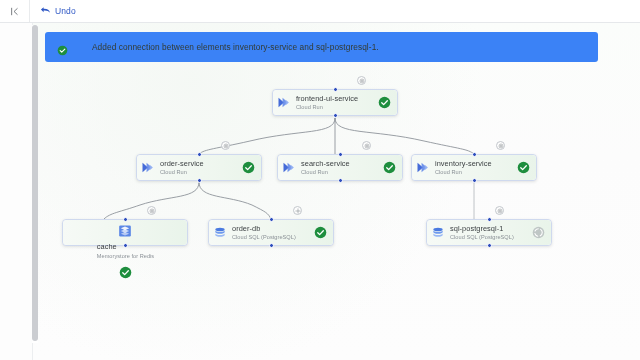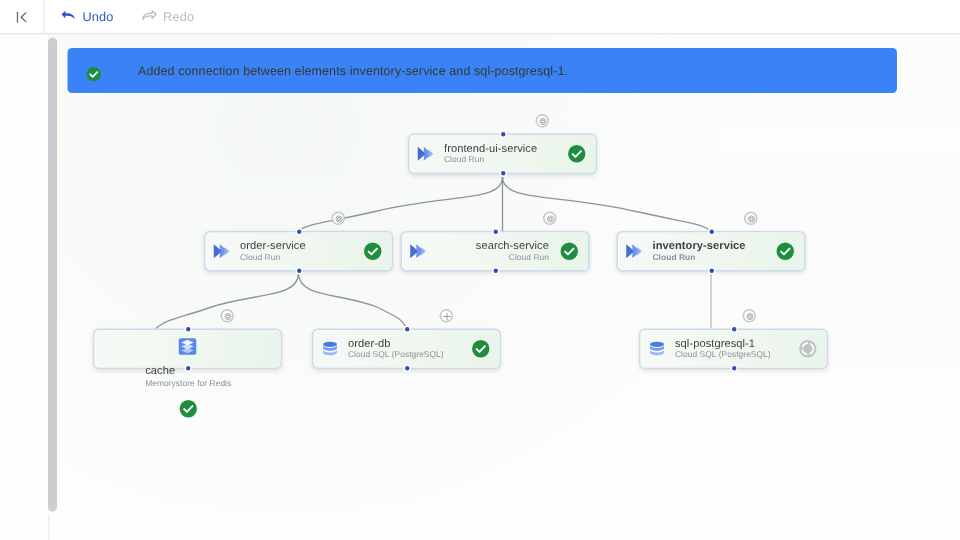--- a/index.html
+++ b/index.html
@@ -156,28 +156,20 @@
 
     <div class="tb-item enabled">
       <span class="tb-ico">
         <svg width="11" height="9" viewBox="0 0 14 11" aria-hidden="true">
           <path d="M1.2 4.3 4.6 1.3v2.0c4.6-.2 7.6 1.4 8.0 5.2-1.6-2.3-4.1-3.1-8.0-2.9v2.2z" fill="#2f58c5"></path>
         </svg>
       </span>
       <span>Undo</span>
     </div>
 
-    <div class="tb-item disabled">
-      <span class="tb-ico">
-        <svg width="11" height="9" viewBox="0 0 14 11" aria-hidden="true">
-          <path d="M12.8 4.3 9.4 1.3v2.0C4.8 3.1 1.8 4.7 1.4 8.5c1.6-2.3 4.1-3.1 8.0-2.9v2.2z" fill="none" stroke="#b7bcc4" stroke-width="1.05" stroke-linejoin="round"></path>
-        </svg>
-      </span>
-      <span>Redo</span>
-    </div>
   </div>
 
   <div class="canvas">
 
     <div class="left-rail"></div>
 
     <div class="vscroll">
       <div class="thumb"></div>
     </div>
 
@@ -258,21 +250,21 @@
           </div>
           <span class="port top"></span>
           <span class="port bottom"></span>
         </div>
         <div class="mini-btn" style="left: 221px; top: 118px;">
           <svg width="6" height="6" viewBox="0 0 10 10" aria-hidden="true">
     <circle cx="5" cy="5" r="1.7" fill="none" stroke="#8c9196" stroke-width="1"></circle>
     <circle cx="5" cy="5" r="3.4" fill="none" stroke="#8c9196" stroke-width=".8"></circle>
   </svg>
         </div>
-        <div class="node wide selected" style="left: 267px; top: 131px; text-align: right;">
+        <div class="node wide selected" style="left: 277px; top: 131px;">
           <div class="tint"></div>
           <div class="node-ico">
             <svg width="15" height="13" viewBox="0 0 20 17" aria-hidden="true">
       <path d="M2 2.2 9.2 8.5 2 14.8z" fill="#3b63d6" opacity=".95"></path>
       <path d="M7.4 2.2 14.6 8.5 7.4 14.8z" fill="#5b82e8" opacity=".85"></path>
       <path d="M11.6 4.8 15.9 8.5 11.6 12.2z" fill="#93b0f2" opacity=".9"></path>
     </svg>
           </div>
           <div class="node-txt">
             <div class="node-title">search-service</div>
@@ -286,21 +278,21 @@
           </div>
           <span class="port top"></span>
           <span class="port bottom"></span>
         </div>
         <div class="mini-btn" style="left: 362px; top: 118px;">
           <svg width="6" height="6" viewBox="0 0 10 10" aria-hidden="true">
     <circle cx="5" cy="5" r="1.7" fill="none" stroke="#8c9196" stroke-width="1"></circle>
     <circle cx="5" cy="5" r="3.4" fill="none" stroke="#8c9196" stroke-width=".8"></circle>
   </svg>
         </div>
-        <div class="node wide selected" style="left: 411px; top: 131px; font-weight: bold;">
+        <div class="node wide selected" style="left: 411px; top: 131px;">
           <div class="tint"></div>
           <div class="node-ico">
             <svg width="15" height="13" viewBox="0 0 20 17" aria-hidden="true">
       <path d="M2 2.2 9.2 8.5 2 14.8z" fill="#3b63d6" opacity=".95"></path>
       <path d="M7.4 2.2 14.6 8.5 7.4 14.8z" fill="#5b82e8" opacity=".85"></path>
       <path d="M11.6 4.8 15.9 8.5 11.6 12.2z" fill="#93b0f2" opacity=".9"></path>
     </svg>
           </div>
           <div class="node-txt">
             <div class="node-title">inventory-service</div>

